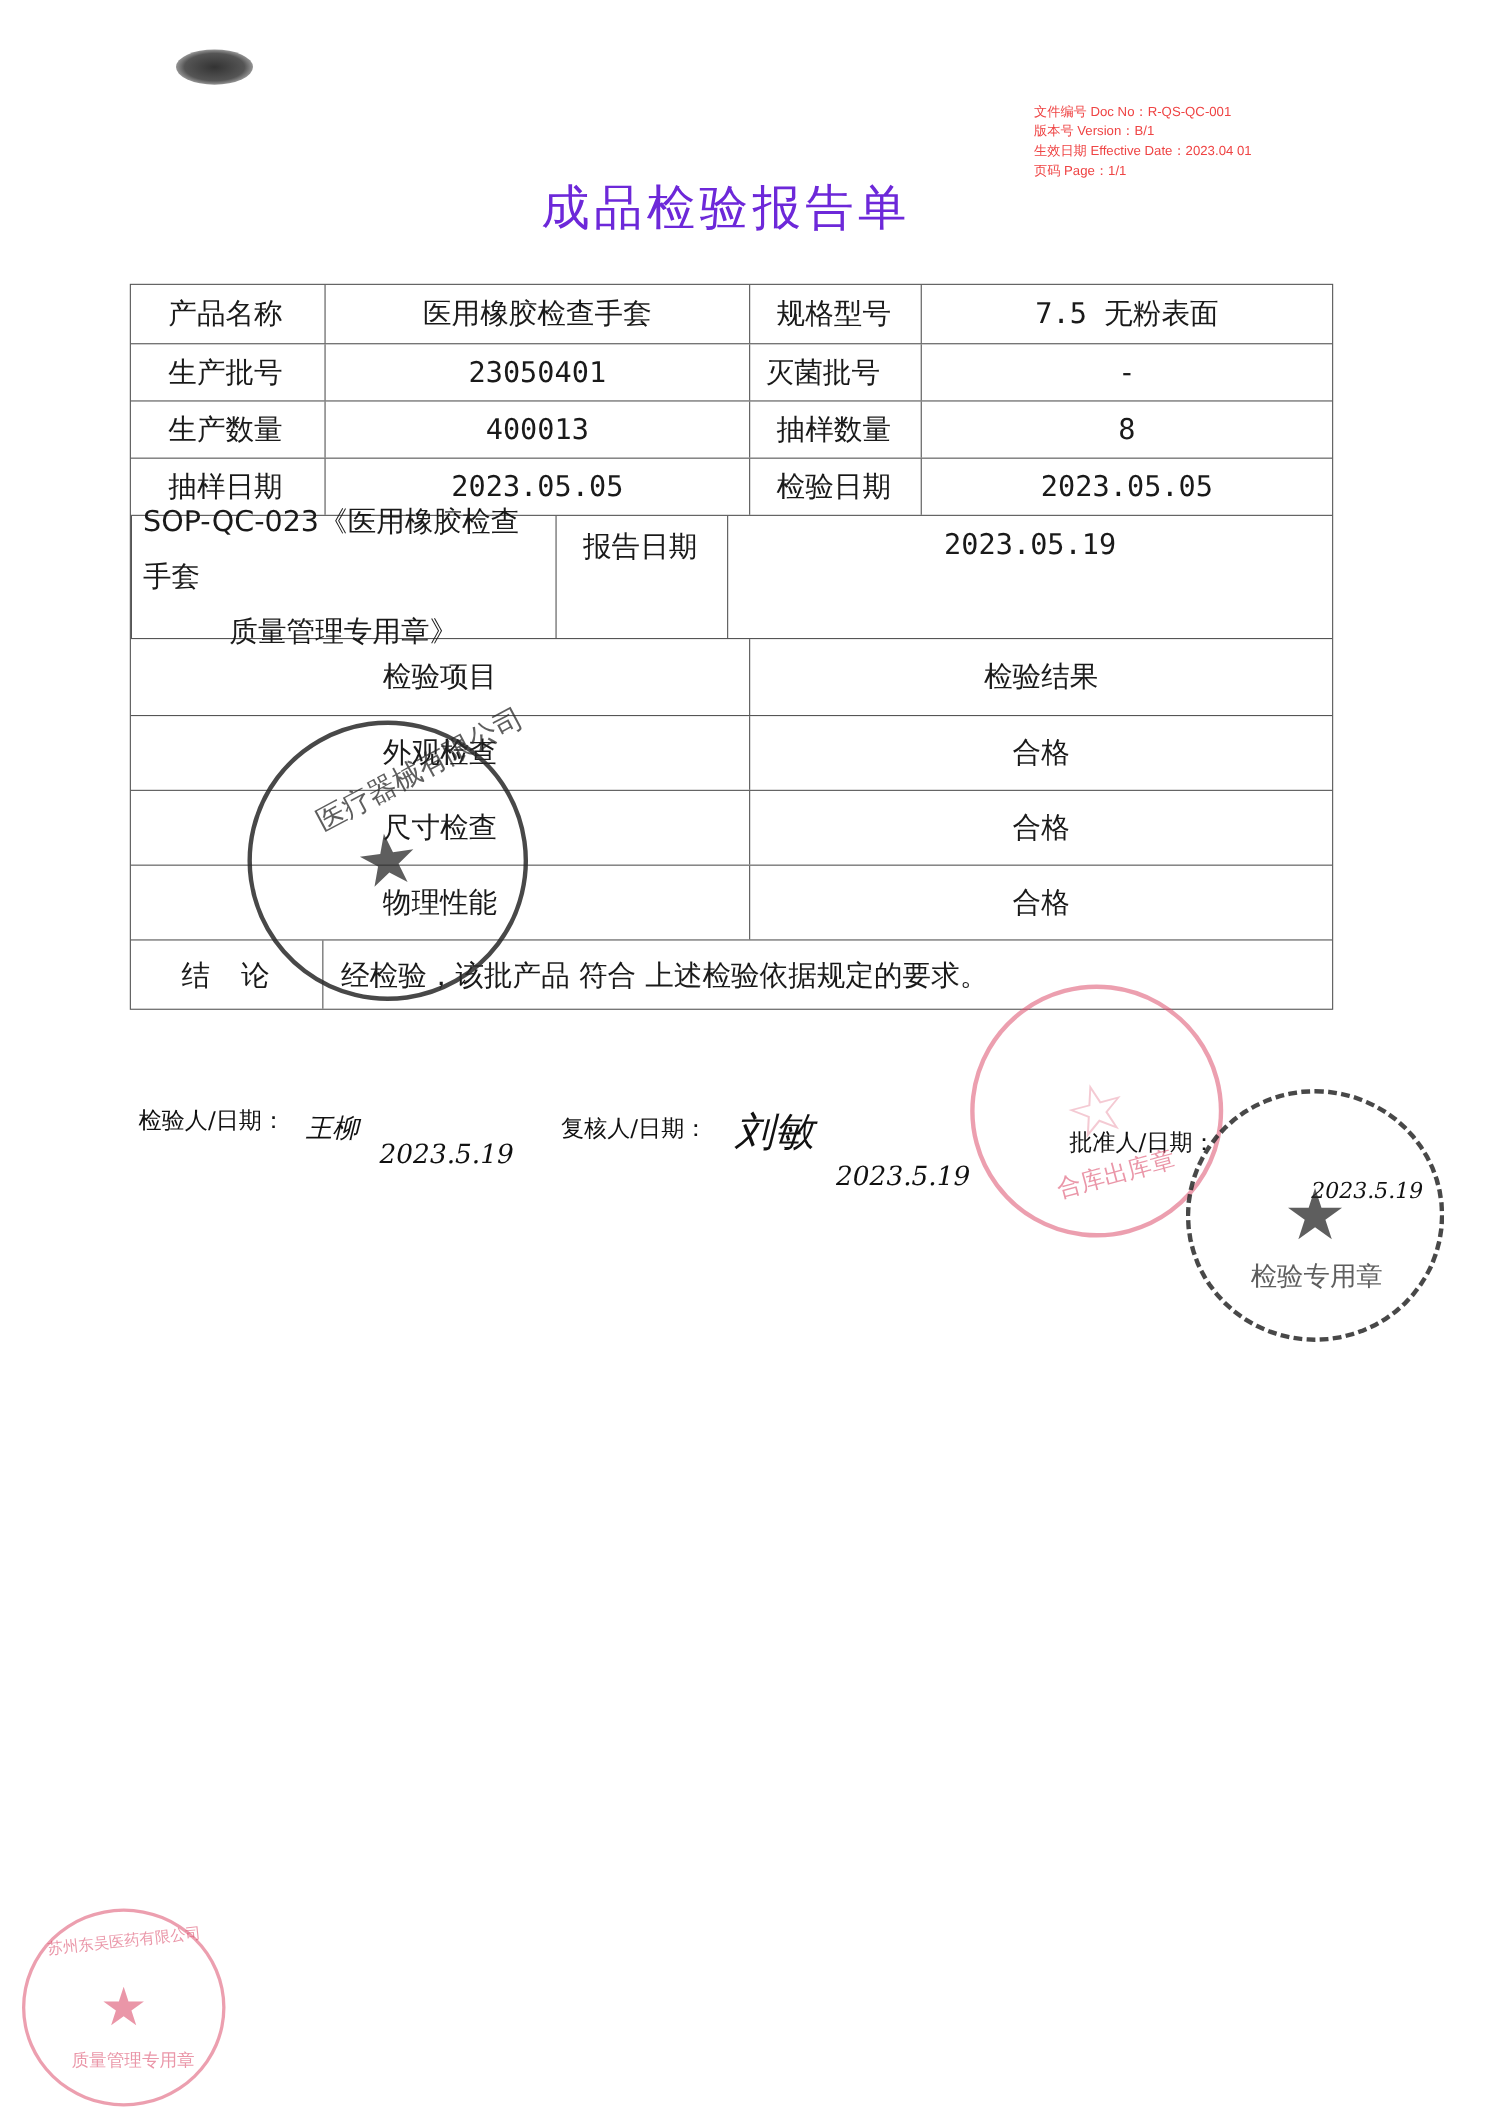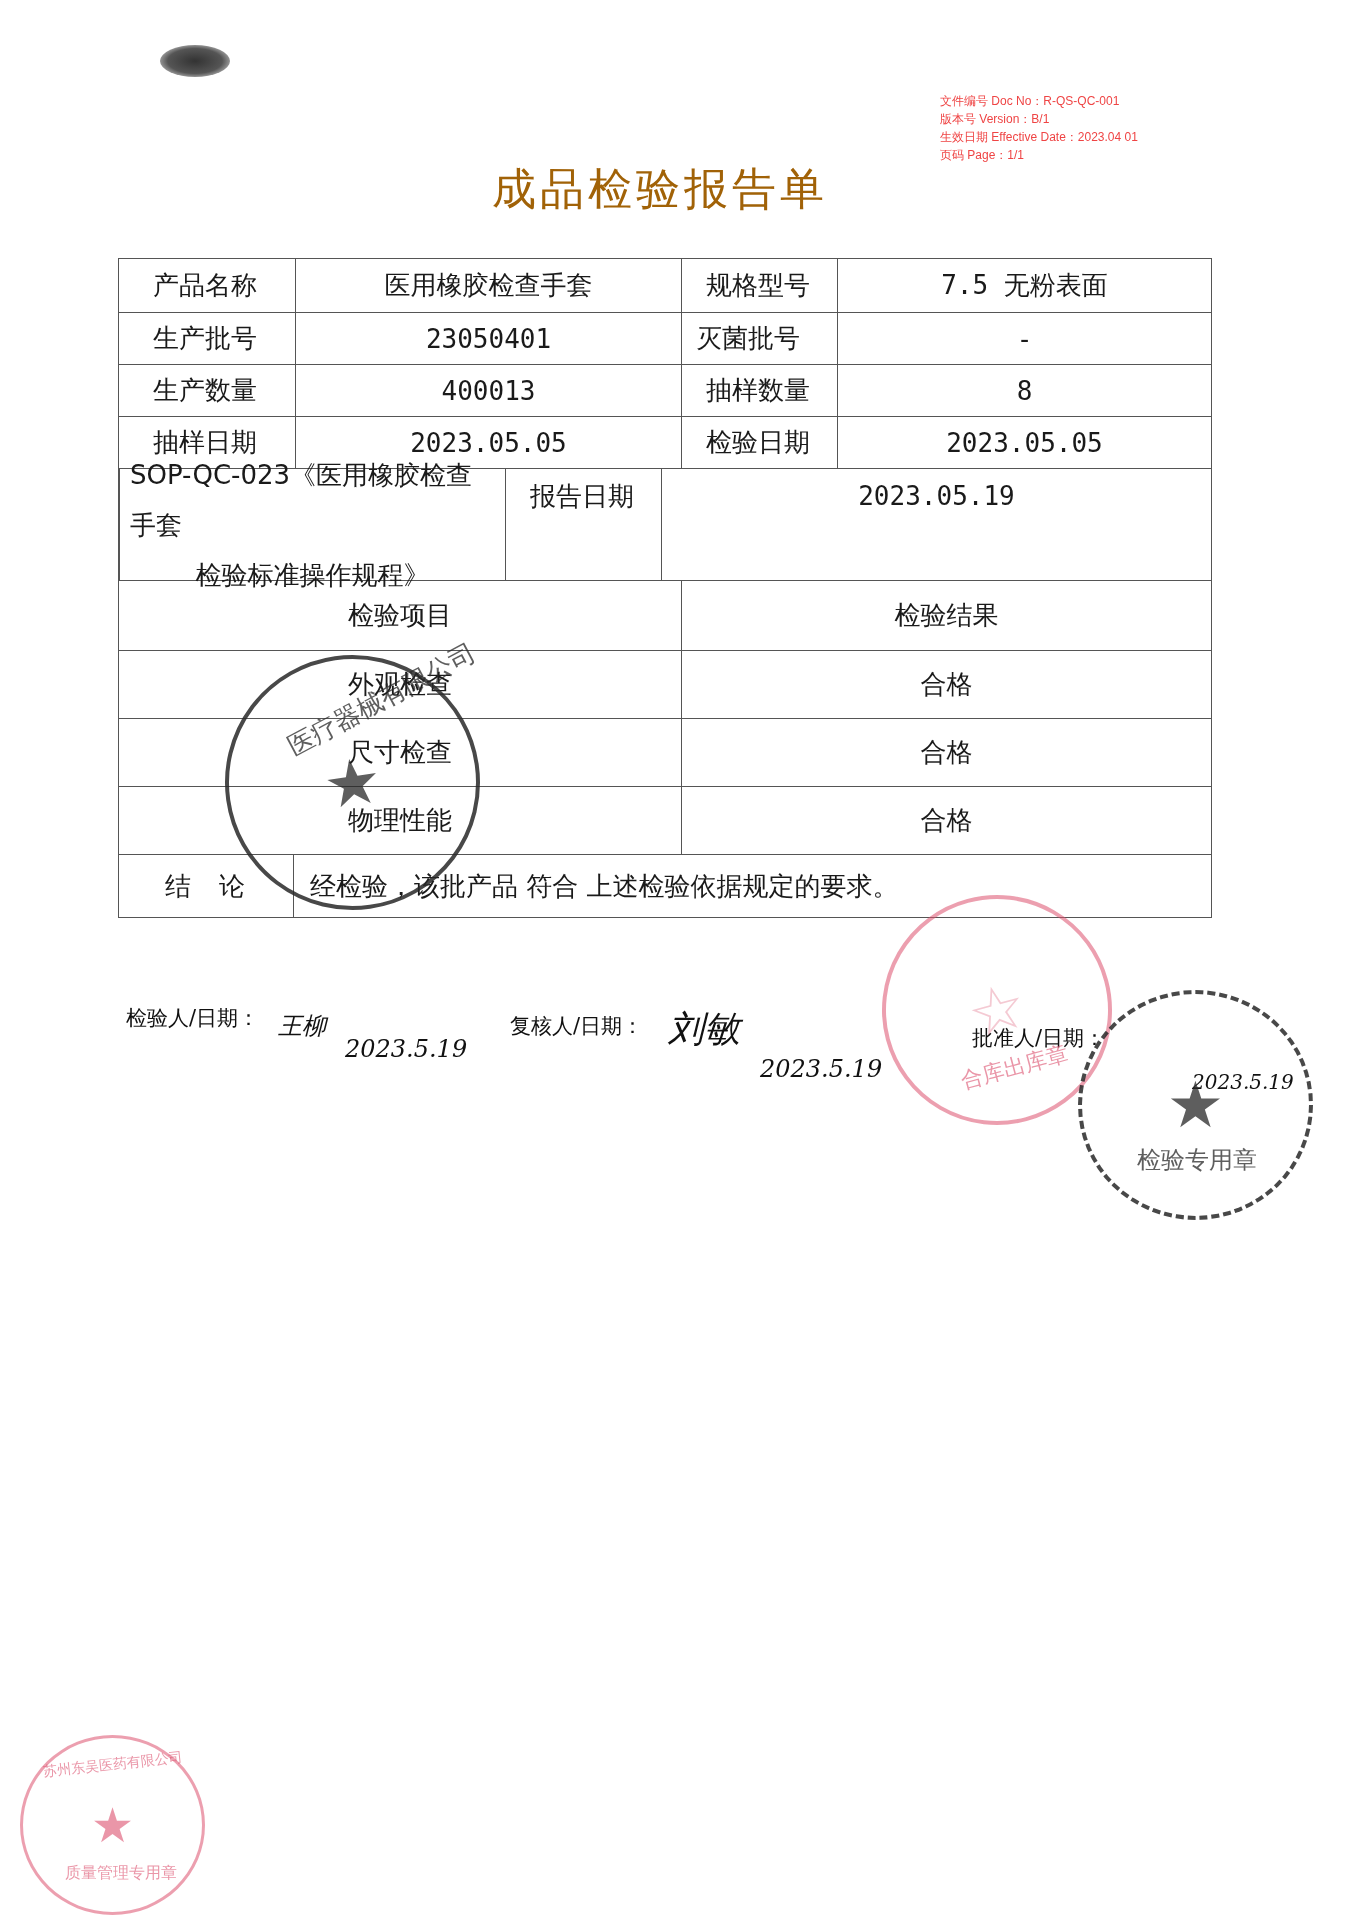--- a/index.html
+++ b/index.html
@@ -4,21 +4,21 @@
 <style>
   html,body{margin:0;padding:0;}
   body{width:1358px;height:1920px;background:#ffffff;position:relative;overflow:hidden;
        font-family:"DejaVu Serif","Liberation Serif",serif;color:#1a1a1a;}
   .abs{position:absolute;}
   .logo{left:160px;top:45px;width:70px;height:32px;border-radius:50%;
         background:radial-gradient(ellipse at 50% 50%,#333 0%,#555 55%,#bbb 80%,transparent 82%);}
   .docmeta{left:940px;top:92px;font-family:"Liberation Sans","DejaVu Sans",sans-serif;font-size:12px;line-height:18px;color:#ef4444;}
   .docmeta div{white-space:nowrap;}
   .title{left:0;width:1320px;top:160px;text-align:center;font-size:44px;letter-spacing:4px;
-         font-family:"DejaVu Sans","Liberation Sans",sans-serif;font-weight:normal;color:#a16207;}
+         font-family:"DejaVu Sans","Liberation Sans",sans-serif;font-weight:normal;color:#6d28d9;}
   .tbl{position:absolute;left:118px;top:258px;width:1092px;border:1.5px solid #555;}
   .row{display:flex;border-bottom:1.5px solid #555;box-sizing:border-box;}
   .row:last-child{border-bottom:none;}
   .cell{box-sizing:border-box;display:flex;align-items:center;font-size:26px;padding:0 10px;}
   .cell.lbl{justify-content:flex-start;padding-left:34px;font-family:"DejaVu Sans",sans-serif;}
   .cell.val{justify-content:center;font-family:"DejaVu Sans Mono","Liberation Mono",monospace;}
   .bl{border-left:1.5px solid #555;}
   .c1{width:176px;}
   .c2{width:386px;}
   .c3{width:156px;}
@@ -71,21 +71,21 @@
   </div>
   <div class="row" style="height:52px">
     <div class="cell lbl c1">抽样日期</div>
     <div class="cell val c2 bl">2023.05.05</div>
     <div class="cell lbl c3 bl" style="padding-left:24px">检验日期</div>
     <div class="cell val c4 bl">2023.05.05</div>
   </div>
   <div class="row" style="height:112px">
     <div class="cell c2 bl basis">
       <span>SOP-QC-023《医用橡胶检查手套</span>
-      <span>检验标准操作规程》</span>
+      <span>质量管理专用章》</span>
     </div>
     <div class="cell lbl c3 bl" style="padding-left:24px;align-items:flex-start;padding-top:10px">报告日期</div>
     <div class="cell val c4 bl" style="align-items:flex-start;padding-top:12px">2023.05.19</div>
   </div>
   <div class="row" style="height:70px">
     <div class="cell ci">检验项目</div>
     <div class="cell cr bl">检验结果</div>
   </div>
   <div class="row" style="height:68px">
     <div class="cell ci">外观检查</div>

